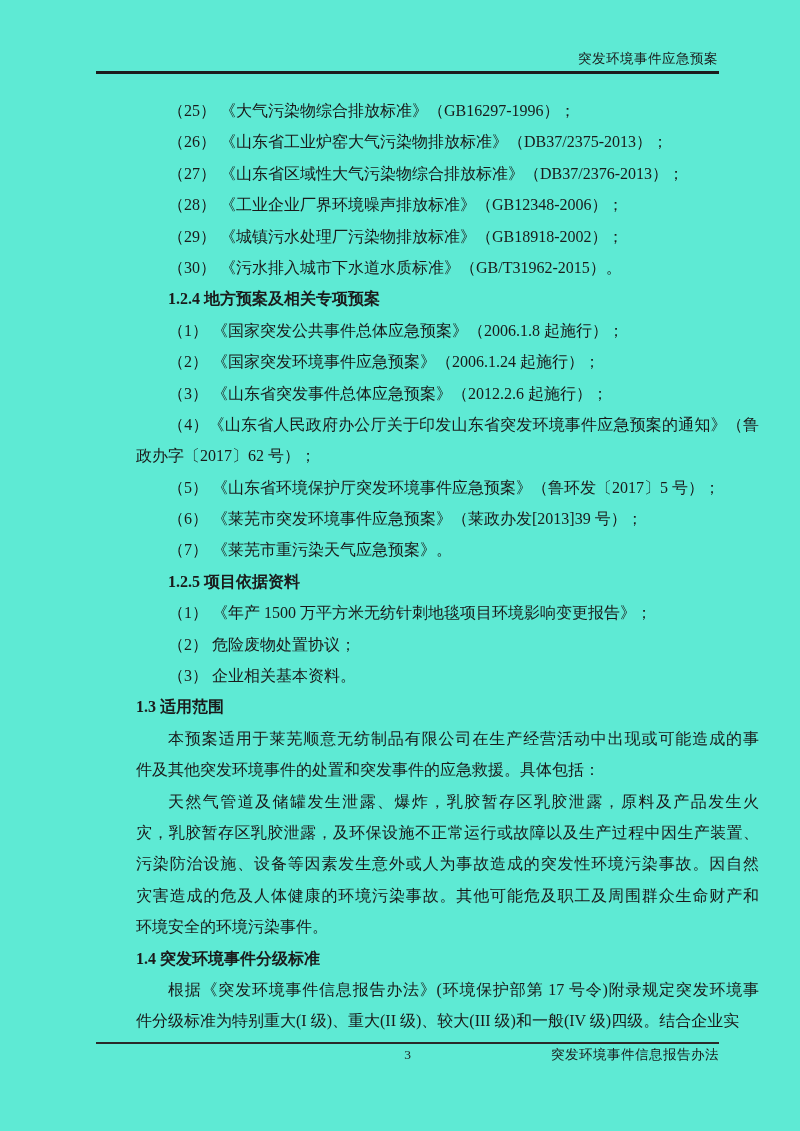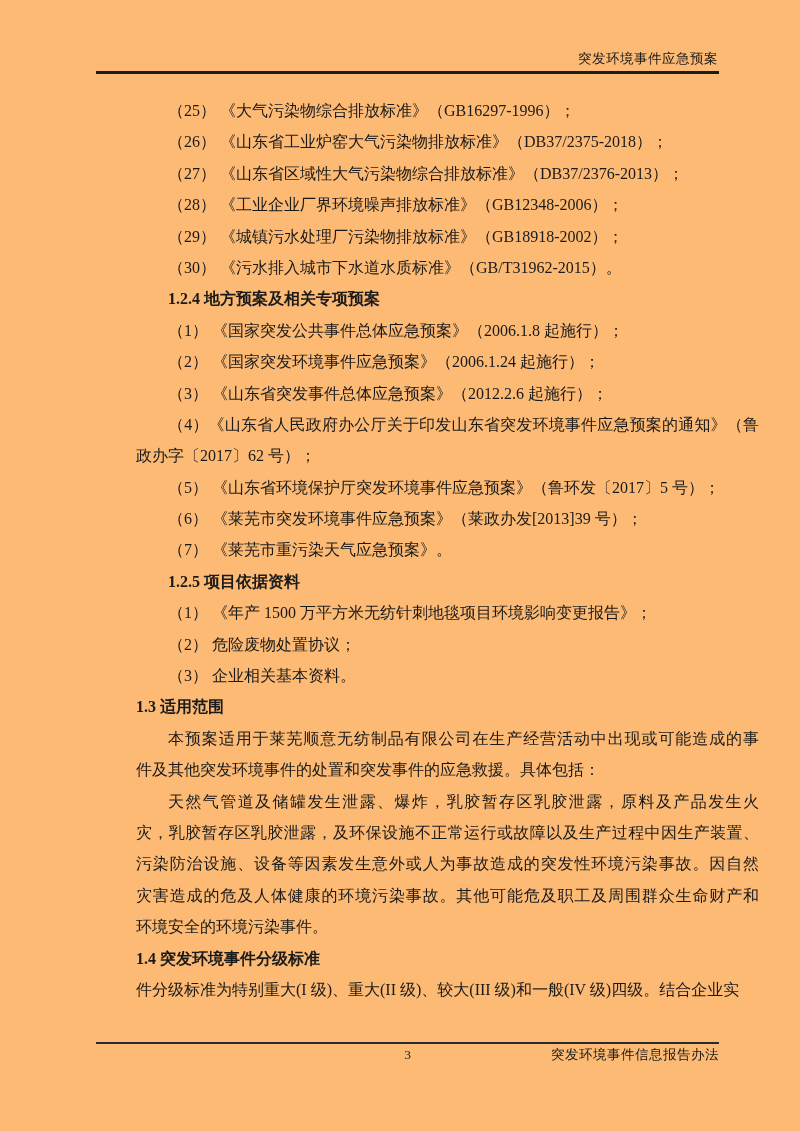--- a/index.html
+++ b/index.html
@@ -1,21 +1,21 @@
 <!DOCTYPE html>
 <html><head>
 <meta charset="utf-8">
 <style>
   html, body { margin: 0; padding: 0; background: #e8e8e8; }
   .page {
     position: relative;
     width: 800px;
     height: 1131px;
     margin: 0 auto;
-    background: #fdba74;
+    background: #5eead4;
     font-family: "Liberation Serif", "DejaVu Serif", serif;
     color: #1a1a1a;
     overflow: hidden;
   }
   .header-title {
     position: absolute;
     top: 51px;
     right: 82px;
     font-size: 13.5px;
     line-height: 16px;
@@ -81,21 +81,21 @@
 <body>
 
 <div class="page">
 
   <div class="header-title">突发环境事件应急预案</div>
 
   <div class="header-rule"></div>
 
   <div class="doc-body">
       <div class="line ind">（25） 《大气污染物综合排放标准》（GB16297-1996）；</div>
-      <div class="line ind">（26） 《山东省工业炉窑大气污染物排放标准》（DB37/2375-2018）；</div>
+      <div class="line ind">（26） 《山东省工业炉窑大气污染物排放标准》（DB37/2375-2013）；</div>
       <div class="line ind">（27） 《山东省区域性大气污染物综合排放标准》（DB37/2376-2013）；</div>
       <div class="line ind">（28） 《工业企业厂界环境噪声排放标准》（GB12348-2006）；</div>
       <div class="line ind">（29） 《城镇污水处理厂污染物排放标准》（GB18918-2002）；</div>
       <div class="line ind">（30） 《污水排入城市下水道水质标准》（GB/T31962-2015）。</div>
       <div class="line ind bold">1.2.4 地方预案及相关专项预案</div>
       <div class="line ind">（1） 《国家突发公共事件总体应急预案》（2006.1.8 起施行）；</div>
       <div class="line ind">（2） 《国家突发环境事件应急预案》（2006.1.24 起施行）；</div>
       <div class="line ind">（3） 《山东省突发事件总体应急预案》（2012.2.6 起施行）；</div>
       <div class="line ind just">（4）《山东省人民政府办公厅关于印发山东省突发环境事件应急预案的通知》（鲁</div>
       <div class="line">政办字〔2017〕62 号）；</div>
@@ -108,20 +108,21 @@
       <div class="line ind">（3） 企业相关基本资料。</div>
       <div class="line bold">1.3 适用范围</div>
       <div class="line ind just">本预案适用于莱芜顺意无纺制品有限公司在生产经营活动中出现或可能造成的事</div>
       <div class="line">件及其他突发环境事件的处置和突发事件的应急救援。具体包括：</div>
       <div class="line ind just">天然气管道及储罐发生泄露、爆炸，乳胶暂存区乳胶泄露，原料及产品发生火</div>
       <div class="line just">灾，乳胶暂存区乳胶泄露，及环保设施不正常运行或故障以及生产过程中因生产装置、</div>
       <div class="line just">污染防治设施、设备等因素发生意外或人为事故造成的突发性环境污染事故。因自然</div>
       <div class="line just">灾害造成的危及人体健康的环境污染事故。其他可能危及职工及周围群众生命财产和</div>
       <div class="line">环境安全的环境污染事件。</div>
       <div class="line bold">1.4 突发环境事件分级标准</div>
+      <div class="line ind just">根据《突发环境事件信息报告办法》(环境保护部第 17 号令)附录规定突发环境事</div>
       <div class="line">件分级标准为特别重大(I 级)、重大(II 级)、较大(III 级)和一般(IV 级)四级。结合企业实</div>
     </div>
 
   <div class="footer-rule"></div>
 
   <div class="footer">
     <div class="page-num">3</div>
     <div class="company">突发环境事件信息报告办法</div>
   </div>
 

